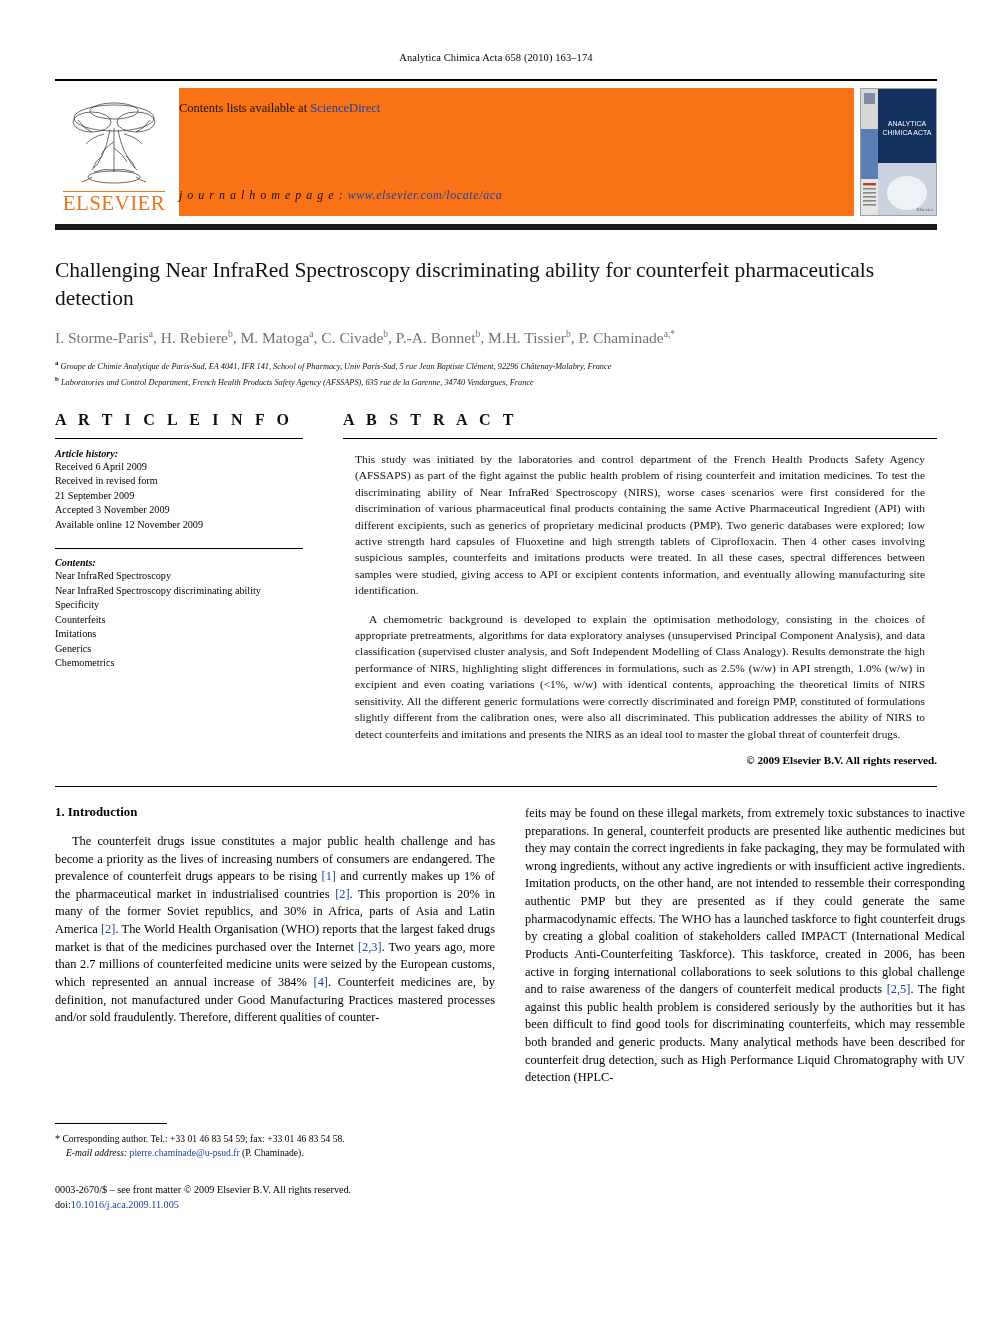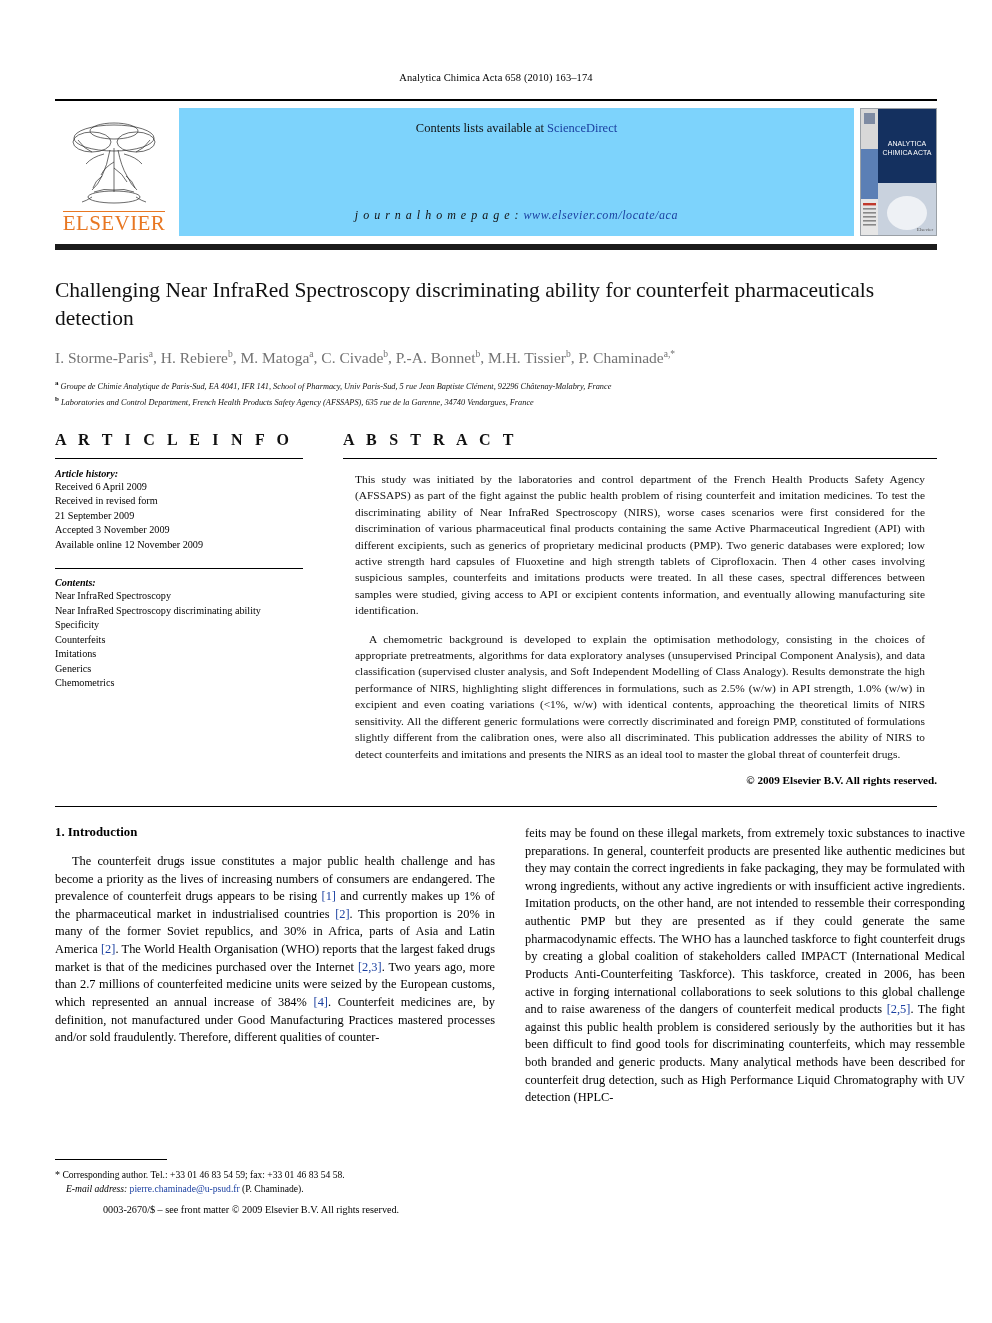--- a/index.html
+++ b/index.html
@@ -20,21 +20,21 @@
     height: 1323px;
     position: relative;
     box-sizing: border-box;
   }
 
   
   .running-head {
     text-align: center;
     font-size: 10.5px;
     letter-spacing: 0.1px;
-    padding-top: 72px;
+    padding-top: 52px;
     color: #000;
   }
 
   
   .masthead {
     margin: 16px 55px 0 55px;
     border-top: 2.2px solid #000;
     display: flex;
     align-items: stretch;
     height: 128px;
@@ -57,26 +57,25 @@
     letter-spacing: 0.4px;
     color: #E87722;
     font-weight: 400;
     line-height: 1;
     margin-top: 1px;
     border-top: 1.6px solid #E87722;
     padding-top: 1px;
   }
   .journal-band {
     flex: 1;
-    background: #7dd3fc;
+    background: #f97316;
     margin-left: 6px;
     margin-right: 6px;
     display: flex;
     flex-direction: column;
-    align-items: center;
     justify-content: space-between;
     padding: 13px 0 13px 0;
     box-sizing: border-box;
   }
   .contents-line {
     font-size: 12.5px;
     color: #111;
   }
   .contents-line .sd {
     color: #1a3fa0;
@@ -216,21 +215,21 @@
   .body-p.noindent { text-indent: 0; }
   a.ref, .ref {
     color: #1a3fa0;
     text-decoration: none;
   }
 
   
   .footnote-wrap {
     position: absolute;
     left: 0;
-    top: 334px;
+    top: 318px;
     width: 440px;
   }
   .footnote-rule {
     width: 112px;
     border-top: 1.1px solid #000;
     margin-bottom: 7px;
   }
   .footnote {
     font-size: 9.6px;
     line-height: 1.5;
@@ -242,21 +241,20 @@
   .footnote .mail { color: #1a3fa0; }
 
   
   .issn-block {
     position: absolute;
     left: 0;
     top: 377px;
     width: 440px;
     font-size: 10.2px;
     line-height: 1.5;
-    margin-left: 48px;
   }
   .issn-block .doi { color: #1a3fa0; }
 </style>
 </head>
 <body>
 
 <div class="page">
 
   <div class="running-head">Analytica Chimica Acta 658 (2010) 163–174</div>
 
@@ -379,20 +377,21 @@
           <span class="star">*</span>
           <span>Corresponding author. Tel.: +33 01 46 83 54 59; fax: +33 01 46 83 54 58.</span><br>
           <span class="em">E-mail address:</span>
           <span class="mail">pierre.chaminade@u-psud.fr</span>
           <span>(P. Chaminade).</span>
         </div>
       </div>
 
       <div class="issn-block">
         <div>0003-2670/$ – see front matter © 2009 Elsevier B.V. All rights reserved.</div>
+        <div><span>doi:</span><span class="doi">10.1016/j.aca.2009.11.005</span></div>
       </div>
     </div>
 
     <div class="bcol">
       <p class="body-p noindent">feits may be found on these illegal markets, from extremely toxic substances to inactive preparations. In general, counterfeit products are presented like authentic medicines but they may contain the correct ingredients in fake packaging, they may be formulated with wrong ingredients, without any active ingredients or with insufficient active ingredients. Imitation products, on the other hand, are not intended to ressemble their corresponding authentic PMP but they are presented as if they could generate the same pharmacodynamic effects. The WHO has a launched taskforce to fight counterfeit drugs by creating a global coalition of stakeholders called IMPACT (International Medical Products Anti-Counterfeiting Taskforce). This taskforce, created in 2006, has been active in forging international collaborations to seek solutions to this global challenge and to raise awareness of the dangers of counterfeit medical products <span class="ref">[2,5]</span>. The fight against this public health problem is considered seriously by the authorities but it has been difficult to find good tools for discriminating counterfeits, which may ressemble both branded and generic products. Many analytical methods have been described for counterfeit drug detection, such as High Performance Liquid Chromatography with UV detection (HPLC-</p>
     </div>
   </div>
 
 </div>
 

